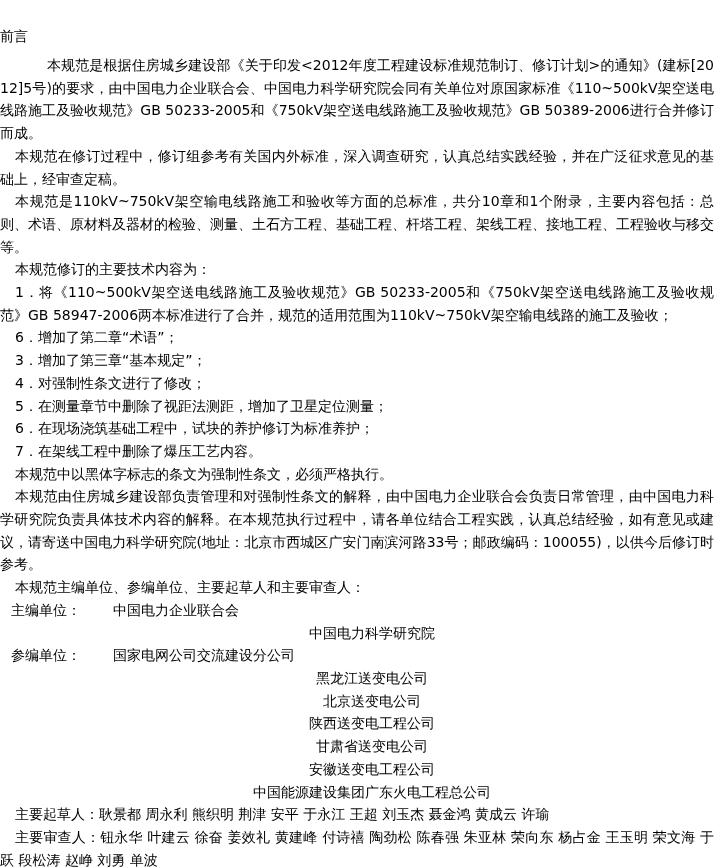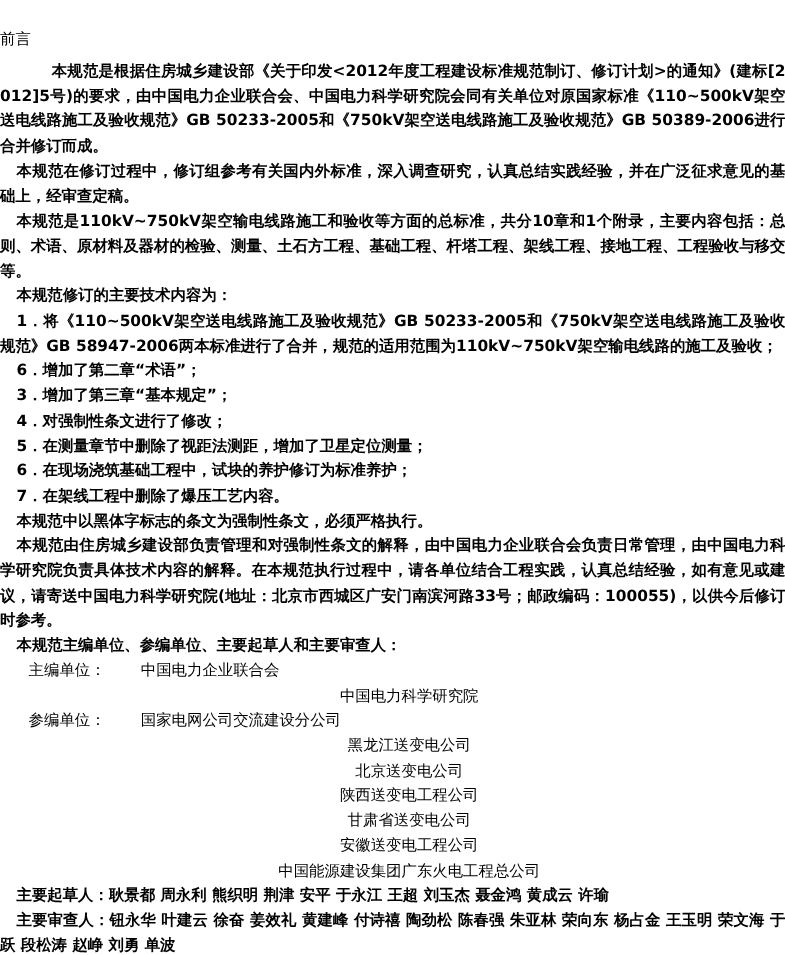--- a/index.html
+++ b/index.html
@@ -23,29 +23,28 @@
     text-align: left;
     line-height: 23px;
     margin: 0 0 6px 0;
   }
   .para {
     margin: 0;
     line-height: 22.7px;
     text-align: justify;
     text-indent: 15px;
     word-break: break-all;
-    font-weight: bold;
   }
   .para-first {
     text-indent: 47px;
   }
   .org-line {
     margin: 0;
     line-height: 22.7px;
-    padding-left: 26px;
+    padding-left: 11px;
     white-space: nowrap;
   }
   .org-label {
     display: inline-block;
     width: 102px;
   }
   .org-cont {
     margin: 0;
     line-height: 22.7px;
     padding-left: 30px;

